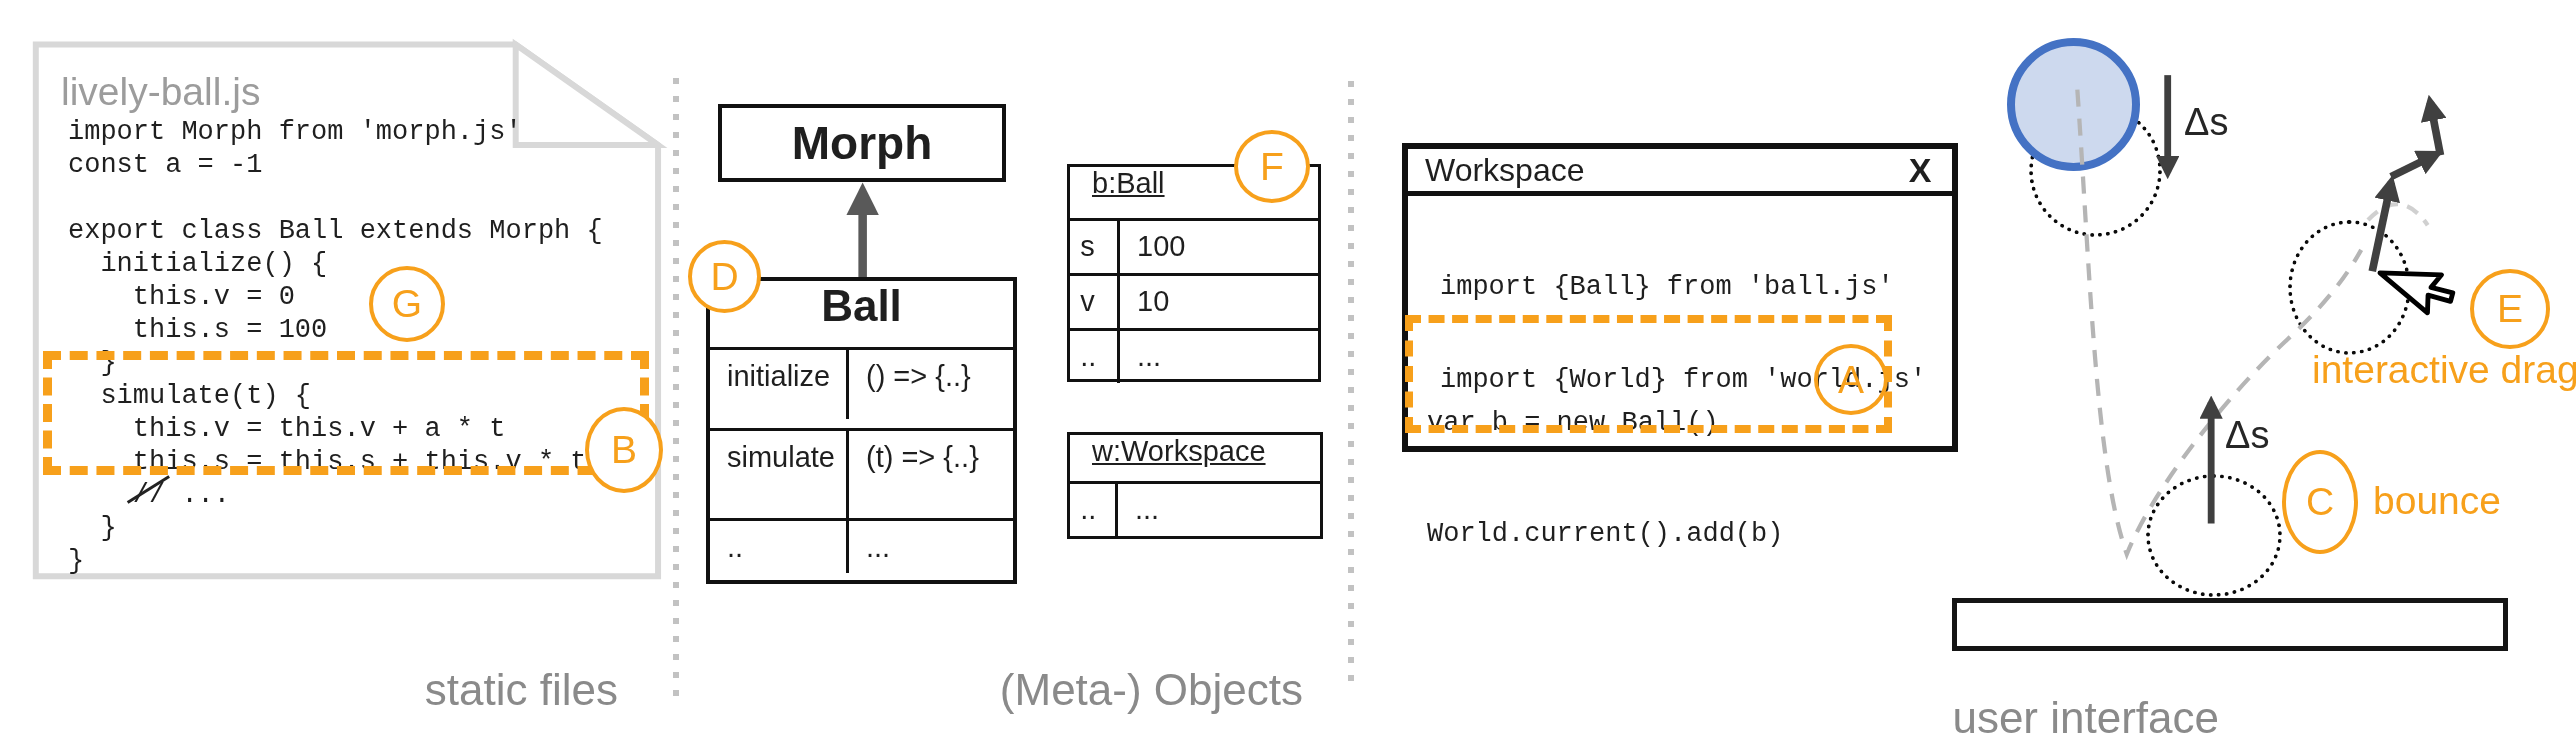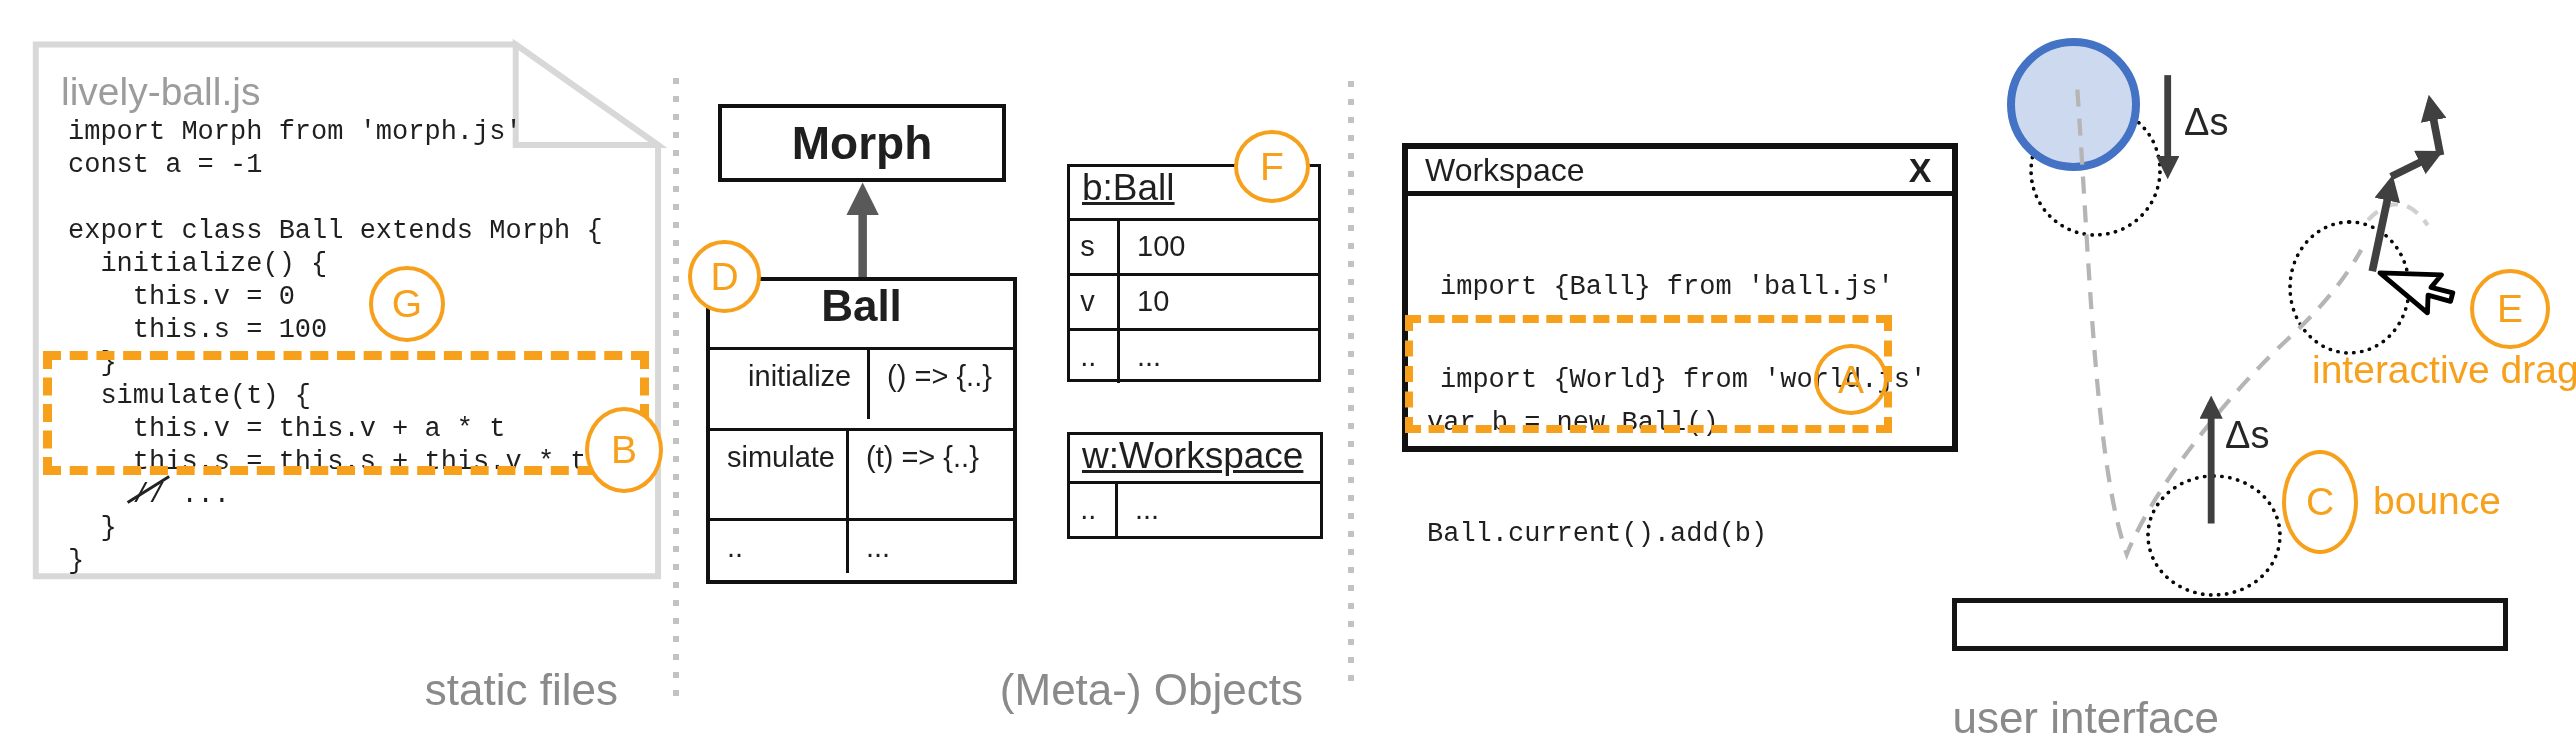--- a/index.html
+++ b/index.html
@@ -27,21 +27,21 @@
              font-size:46px;font-weight:bold;background:#fff;}
   .tbl{background:#fff;border:4.3px solid #111;box-sizing:border-box;}
   .tbl .hdr{display:flex;align-items:flex-start;box-sizing:border-box;}
   .row{display:flex;border-top:3.4px solid #111;box-sizing:border-box;}
   .cell{box-sizing:border-box;padding:10.2px 0 0 17px;font-size:29px;white-space:pre;}
   .cL{border-right:3.4px solid #111;}
   #ball-tbl{left:706px;top:277px;width:311px;height:307px;}
   #ball-tbl .hdr{height:66px;justify-content:center;font-size:44px;font-weight:bold;}
   #ball-tbl .cL{width:139px;}
   .itbl{background:#fff;border:3.4px solid #111;box-sizing:border-box;}
-  .itbl .hdr{padding-left:12px;font-size:37px;}
+  .itbl .hdr{padding-left:22px;font-size:29px;}
   .itbl .hdr span{text-decoration:underline;}
   .itbl .cell{padding-top:8.5px;font-size:29px;}
   #binst{left:1067px;top:164px;width:254px;height:218px;}
   #binst .hdr{height:51px;}
   #binst .row{height:55px;}
   #binst .cL{width:50px;padding-left:10.2px;}
   #winst{left:1067px;top:432px;width:256px;height:107px;}
   #winst .hdr{height:46px;}
   #winst .row{height:55px;}
   #winst .cL{width:48px;padding-left:10.2px;}
@@ -109,21 +109,21 @@
 <div class="abs sec-label" style="left:706px;top:665px;">(Meta-) Objects</div>
 <div class="abs sec-label" style="left:1622px;top:693px;">user interface</div>
 
 <div class="abs" id="morph-box">
   <span>Morph</span>
 </div>
 <div class="abs tbl" id="ball-tbl">
   <div class="hdr">
       <span>Ball</span>
     </div>
-  <div class="row" style="height:72px;justify-content:center;">
+  <div class="row" style="height:72px;">
     <div class="cell cL">initialize</div>
     <div class="cell">() =&gt; {..}</div>
   </div>
   <div class="row" style="height:90px;margin-top:9px;">
     <div class="cell cL">simulate</div>
     <div class="cell">(t) =&gt; {..}</div>
   </div>
   <div class="row" style="height:55px;">
     <div class="cell cL">..</div>
     <div class="cell">...</div>
@@ -164,21 +164,21 @@
   <div id="wstitle">
     <span class="t">Workspace</span>
     <span class="x">X</span>
   </div>
   <div class="abs ws-code" style="left:32px;top:61px;line-height:31px;">
     <div>import {Ball} from 'ball.js'</div>
     <div>import {World} from 'world.js'</div>
   </div>
   <div class="abs ws-code" style="left:19px;top:182px;line-height:37px;">
     <div>var b = new Ball()</div>
-    <div>Ball.current().add(b)</div>
+    <div>World.current().add(b)</div>
   </div>
 </div>
 <div class="abs obox" style="left:1405px;top:315px;width:471px;height:102px;border-width:8.5px;"></div>
 <div class="abs badge" style="left:1814px;top:344px;width:66px;height:63px;">
     <span>A</span>
   </div>
 
 <div class="abs dotted" style="left:2029px;top:104px;width:133px;height:133px;"></div>
 <div class="abs" id="ball-morph"></div>
 <div class="abs dotted" style="left:2288px;top:220px;width:123px;height:135px;"></div>

